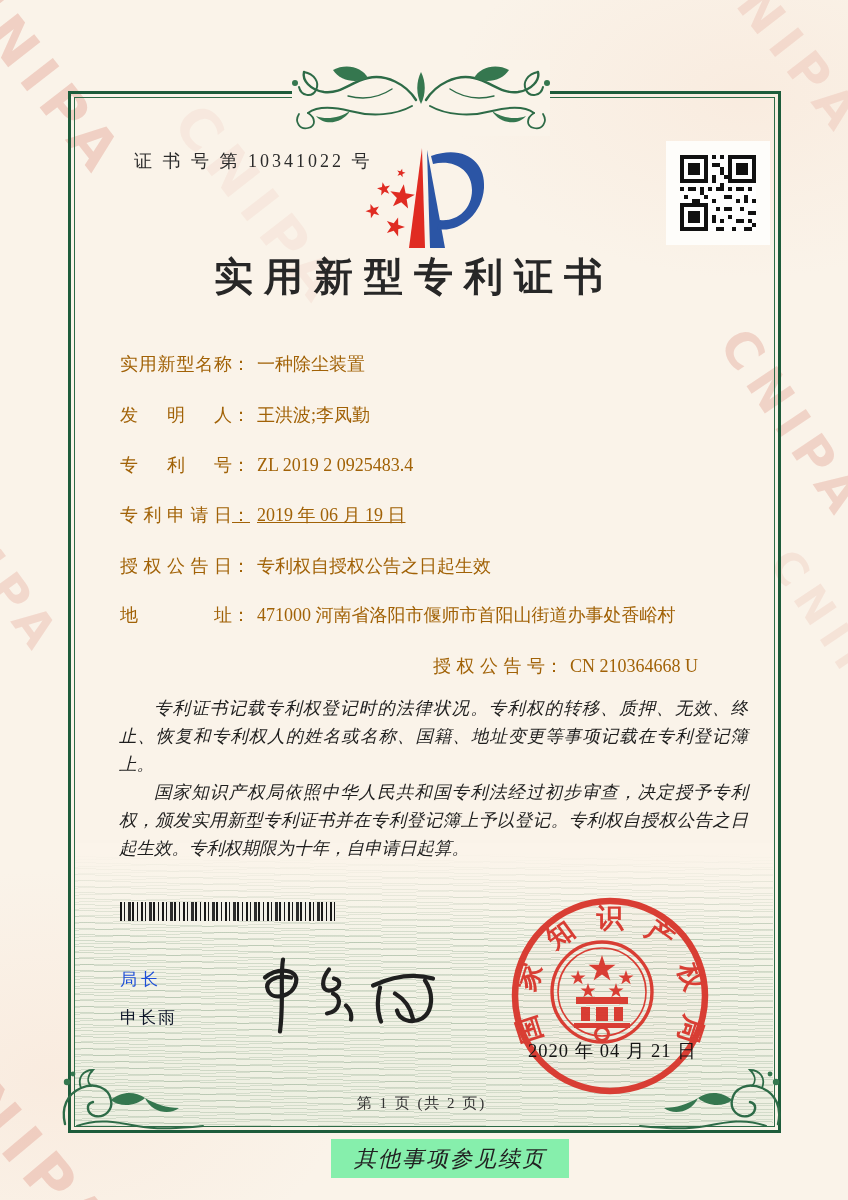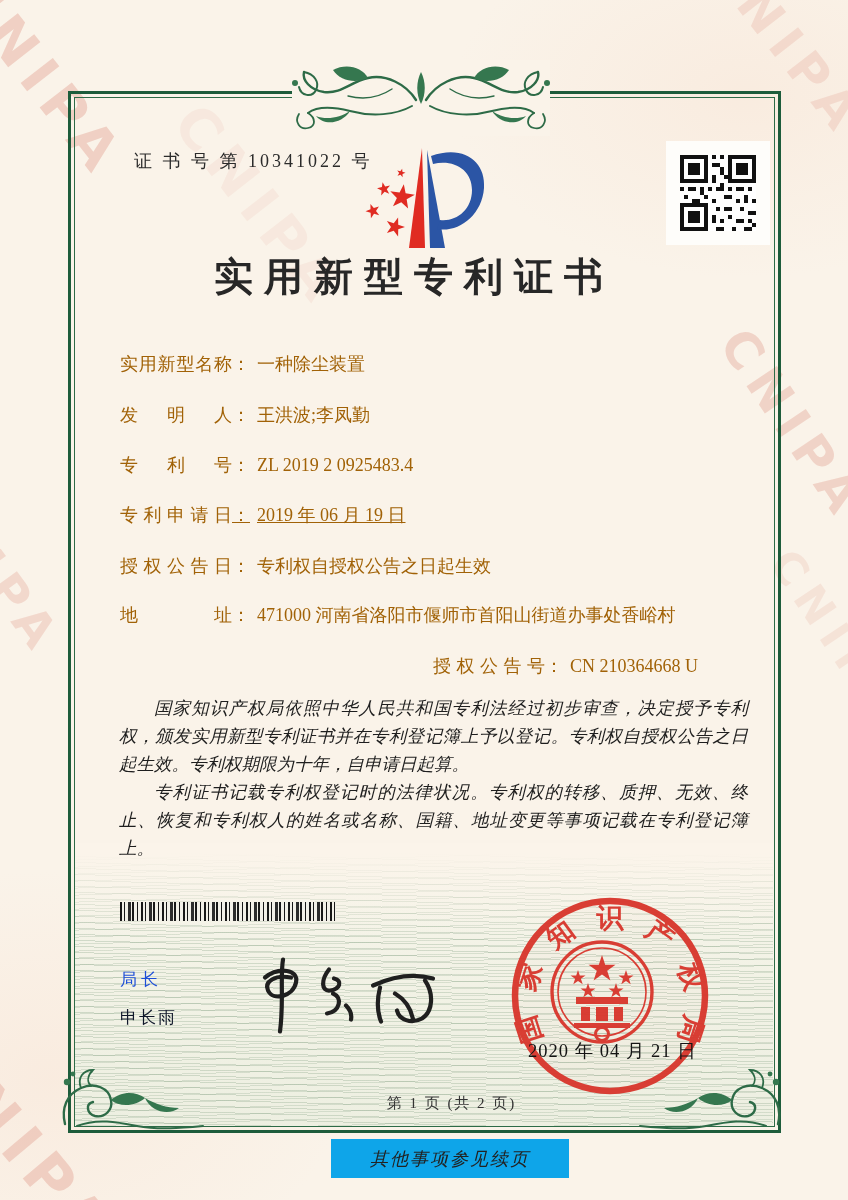--- a/index.html
+++ b/index.html
@@ -61,23 +61,23 @@
       #181818 17px 18px,#f2f0e8 18px 21px);}
   .signer-title{left:120px;top:968px;font-size:17px;letter-spacing:4px;color:#1d4ed8;}
   .signer-name{left:120px;top:1006px;font-size:17px;letter-spacing:2px;color:#0f172a;}
   .signature{left:253px;top:948px;width:195px;height:95px;}
   .seal{left:505px;top:891px;width:210px;height:210px;opacity:.95;}
   .seal-char{fill:#d8352b;font-size:27px;font-weight:bold;text-anchor:middle;
              font-family:"Liberation Serif",serif;}
   .seal-date{left:528px;top:1038px;width:170px;font-size:18.5px;letter-spacing:1px;
              color:#141414;white-space:nowrap;z-index:5;}
   .page-indicator{left:68px;top:1094px;width:707px;text-align:center;font-size:15px;
-                  letter-spacing:2px;color:#333;margin-left:30px;}
-  .footer-note{left:331px;top:1139px;width:238px;height:39px;background:#0ea5e9;
-               display:flex;align-items:center;justify-content:center;font-size:18px;
+                  letter-spacing:2px;color:#333;}
+  .footer-note{left:331px;top:1139px;width:238px;height:39px;background:#86efac;
+               display:flex;align-items:center;justify-content:center;font-size:22px;
                font-style:italic;color:#222;letter-spacing:2px;}
   .green{stroke:#2d6b47;fill:none;stroke-linecap:round;}
   .greenf{fill:#35774f;stroke:none;}
 </style>
 </head>
 <body>
 
 <div class="wm wm1">CNIPA</div>
 <div class="wm wm0">CNIPA</div>
 <div class="wm wm2">CNIPA</div>
@@ -195,22 +195,22 @@
 <div class="field-row" style="top:603px;">
   <span class="flabel">地址</span><span>：</span><span class="fvalue">471000 河南省洛阳市偃师市首阳山街道办事处香峪村</span>
 </div>
 <div class="field-row" style="top:654px;">
   <span class="pair2">
     <span class="flabel">授权公告号</span><span>：</span><span class="fvalue">CN 210364668 U</span>
   </span>
 </div>
 
 <div class="abs body-text">
+  <p>专利证书记载专利权登记时的法律状况。专利权的转移、质押、无效、终止、恢复和专利权人的姓名或名称、国籍、地址变更等事项记载在专利登记簿上。</p>
   <p>国家知识产权局依照中华人民共和国专利法经过初步审查，决定授予专利权，颁发实用新型专利证书并在专利登记簿上予以登记。专利权自授权公告之日起生效。专利权期限为十年，自申请日起算。</p>
-  <p>专利证书记载专利权登记时的法律状况。专利权的转移、质押、无效、终止、恢复和专利权人的姓名或名称、国籍、地址变更等事项记载在专利登记簿上。</p>
 </div>
 
 <div class="abs barcode"></div>
 
 <div class="abs signer-title">局长</div>
 <div class="abs signer-name">申长雨</div>
 
 <svg class="abs signature" viewBox="0 0 195 80">
   <g fill="none" stroke="#1f1f1f" stroke-width="4.2" stroke-linecap="round" stroke-linejoin="round">
     <path d="M30,4 C27,22 31,46 27,76"></path>

